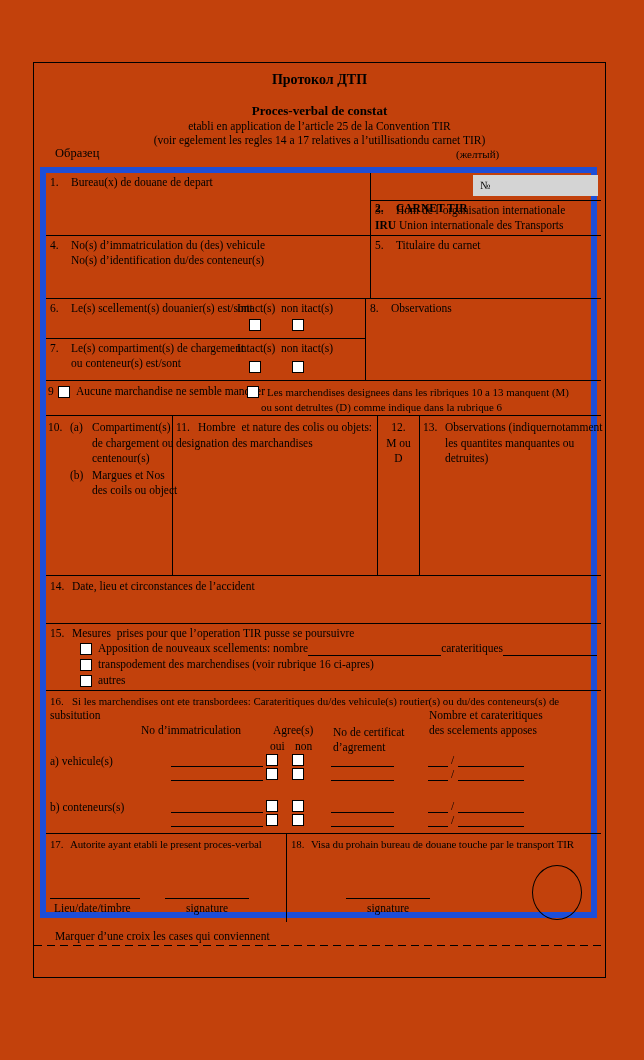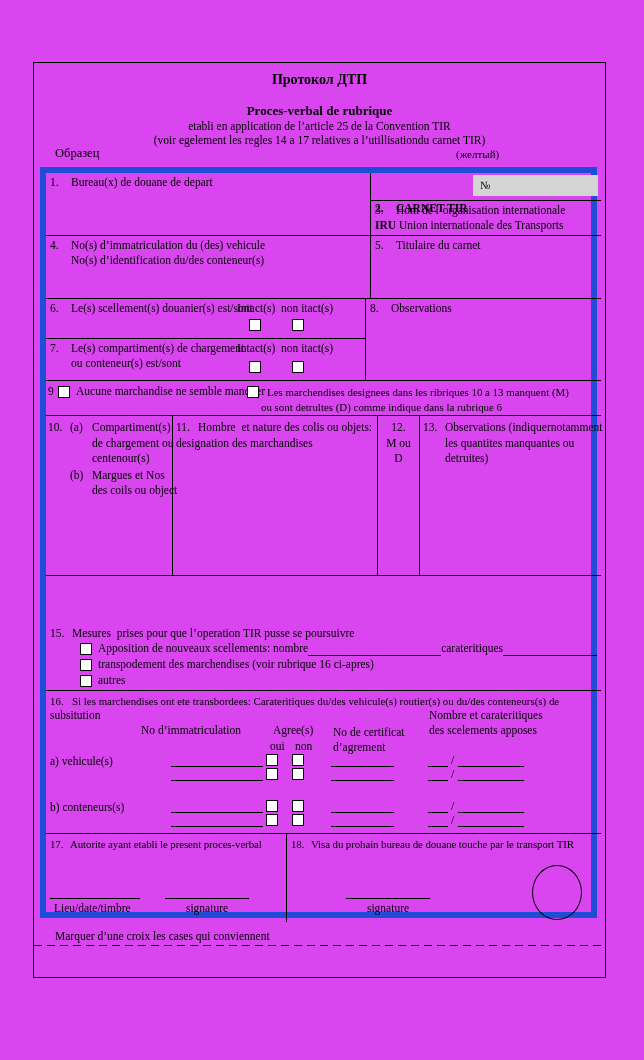--- a/index.html
+++ b/index.html
@@ -1,18 +1,18 @@
 <!DOCTYPE html>
 <html><head>
 <meta charset="utf-8">
 <style>
   * { margin:0; padding:0; box-sizing:border-box; }
   html,body { background:#fff; }
   .page {
-    position:relative; width:644px; height:1060px; background:#d946ef;
+    position:relative; width:644px; height:1060px; background:#c2410c;
     font-family:"Liberation Serif","DejaVu Serif",serif;
     font-size:11.5px; line-height:15px; color:#000; overflow:hidden;
   }
   .a { position:absolute; }
   .outer { border:1px solid #000; }
   .tbl { border:6px solid #1d4ed8; }
   .cell { position:absolute; }
   .br { border-right:1px solid #000; }
   .bb { border-bottom:1px solid #000; }
   .s { position:absolute; white-space:pre; }
@@ -39,21 +39,21 @@
   }
 </style>
 </head>
 <body>
 
 <div class="page">
 
   <div class="a outer" style="left:33px;top:62px;width:573px;height:916px"></div>
 
   <div class="a t-ru ctr" style="left:33px;top:72px;width:573px">Протокол ДТП</div>
-  <div class="a t-fr ctr" style="left:33px;top:103px;width:573px">Proces-verbal de rubrique</div>
+  <div class="a t-fr ctr" style="left:33px;top:103px;width:573px">Proces-verbal de constat</div>
   <div class="a ctr" style="left:33px;top:119px;width:573px">etabli en application de l’article 25 de la Convention TIR</div>
   <div class="a ctr" style="left:33px;top:133px;width:573px">(voir egelement les regles 14 a 17 relatives a l’utillisationdu carnet TIR)</div>
   <div class="a" style="left:55px;top:146px;font-size:12.5px">Образец</div>
   <div class="a" style="left:456px;top:147px;width:143px;text-align:left;font-size:11px">(желтый)</div>
 
   <div class="a tbl" style="left:40px;top:167px;width:557px;height:751px">
 
     <div class="cell br bb" style="left:0;top:0;width:325px;height:63px">
       <div class="s" style="left:4px;top:2px"><span class="no">1.</span><span>Bureau(x) de douane de depart</span></div>
     </div>
@@ -128,20 +128,23 @@
         <div class="s ctr" style="left:0;top:20px;width:41px">M ou</div>
         <div class="s ctr" style="left:0;top:35px;width:41px">D</div>
       </div>
       <div class="cell" style="left:374px;top:0;width:181px;height:160px">
         <div class="s" style="left:3px;top:4px"><span class="no2">13.</span><span>Observations (indiquernotamment</span></div>
         <div class="s" style="left:25px;top:20px">les quantites manquantes ou</div>
         <div class="s" style="left:25px;top:35px">detruites)</div>
       </div>
     </div>
 
+    <div class="cell bb" style="left:0;top:403px;width:555px;height:48px">
+      <div class="s" style="left:4px;top:3px"><span class="no2">14.</span><span>Date, lieu et circonstances de l’accident</span></div>
+    </div>
 
     <div class="cell bb" style="left:0;top:451px;width:555px;height:67px">
       <div class="s" style="left:4px;top:2px"><span class="no2">15.</span><span>Mesures  prises pour que l’operation TIR pusse se poursuivre</span></div>
       <div class="a flexline" style="left:34px;top:17px;width:517px">
         <span class="cb"></span>
         <span style="margin-left:6px;white-space:pre">Apposition de nouveaux scellements: nombre</span>
         <span class="blank" style="width:133px"></span>
         <span style="white-space:pre">carateritiques</span>
         <span class="blank" style="flex:1;min-width:60px"></span>
       </div>

